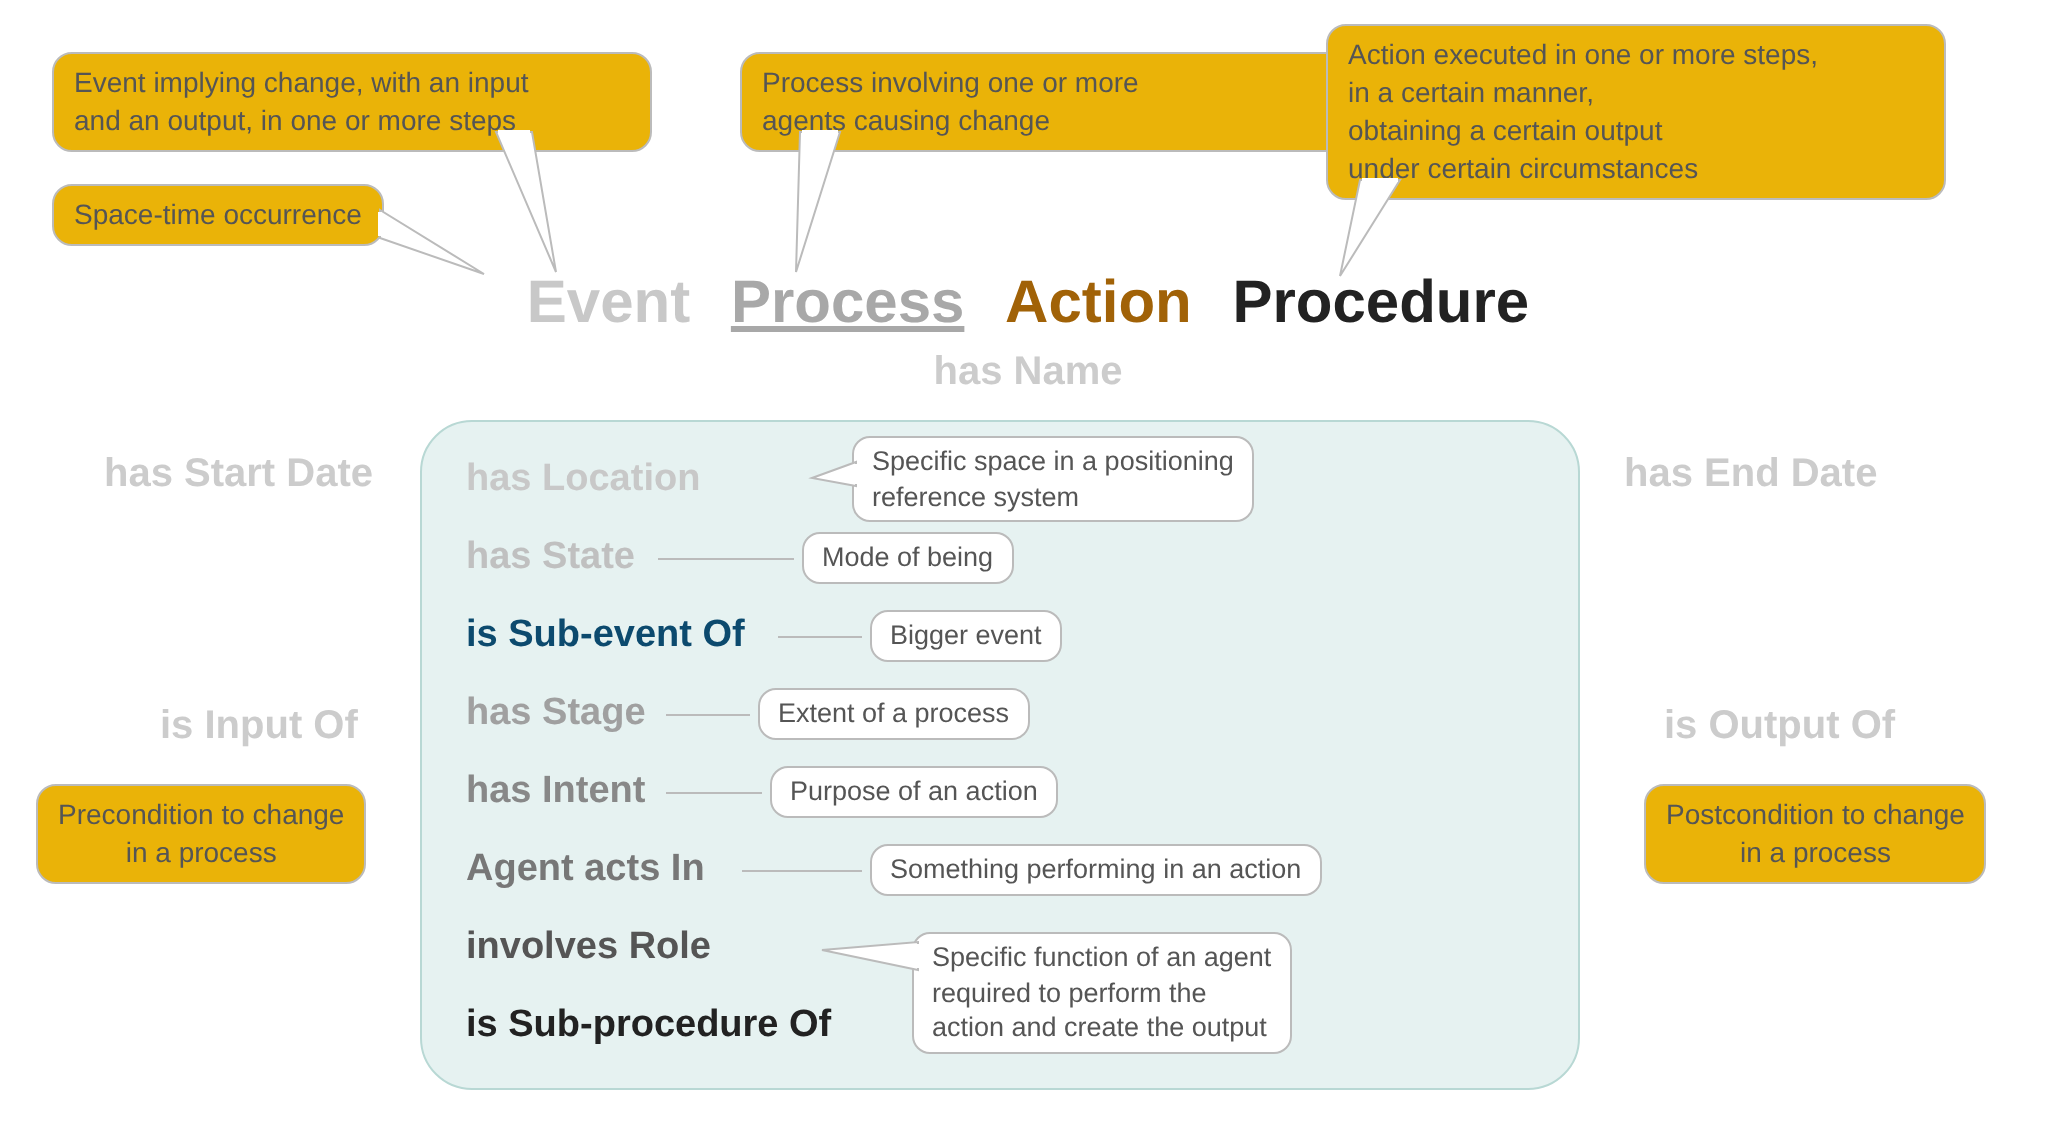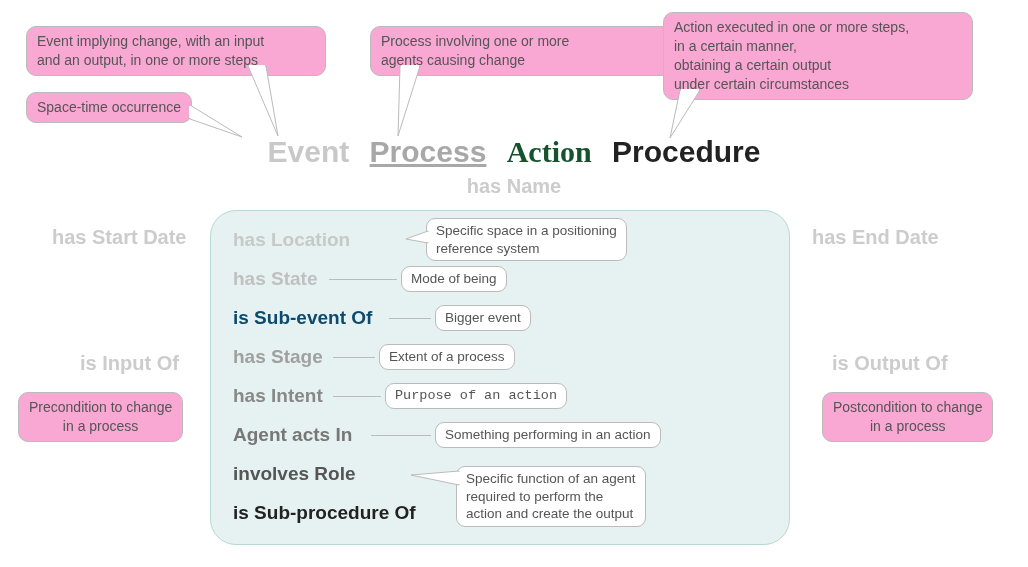--- a/index.html
+++ b/index.html
@@ -6,41 +6,41 @@
     body { 
       font-family: Arial, Helvetica, sans-serif; 
       width: 1028px; 
       height: 567px; 
       position: relative; 
       background: #fff;
       overflow: hidden;
     }
     .bubble {
       position: absolute;
-      background: #f9a8d4;
+      background: #eab308;
       border: 1px solid #bbb;
       border-radius: 10px;
       padding: 5px 10px;
       font-size: 14px;
       color: #555;
       line-height: 1.35;
     }
     .title-row { 
       position: absolute;
       top: 135px;
       left: 0;
       width: 100%;
       text-align: center;
       font-size: 30px;
       font-weight: bold;
     }
     .title-row span { margin: 0 6px; }
     .t-event { color: #c8c8c8; }
     .t-process { color: #a8a8a8; text-decoration: underline; }
-    .t-action { color: #14532d; font-family: Liberation Serif, serif; }
+    .t-action { color: #a16207; }
     .t-procedure { color: #222; }
     .has-name {
       position: absolute;
       top: 175px;
       left: 0;
       width: 100%;
       text-align: center;
       color: #ccc;
       font-weight: bold;
       font-size: 20px;
@@ -161,21 +161,21 @@
   <div class="connector" style="left:118px; top:68px; width:68px;"></div>
   <div class="pill" style="left:190px; top:55px;"><span>Mode of being</span></div>
 
   <div class="connector" style="left:178px; top:107px; width:42px;"></div>
   <div class="pill" style="left:224px; top:94px;"><span>Bigger event</span></div>
 
   <div class="connector" style="left:122px; top:146px; width:42px;"></div>
   <div class="pill" style="left:168px; top:133px;"><span>Extent of a process</span></div>
 
   <div class="connector" style="left:122px; top:185px; width:48px;"></div>
-  <div class="pill" style="left:174px; top:172px;font-family:Liberation Mono, monospace;"><span>Purpose of an action</span></div>
+  <div class="pill" style="left:174px; top:172px;"><span>Purpose of an action</span></div>
 
   <div class="connector" style="left:160px; top:224px; width:60px;"></div>
   <div class="pill" style="left:224px; top:211px;"><span>Something performing in an action</span></div>
 
   <div class="pill" style="left:245px; top:255px;"><span>Specific function of an agent<br>required to perform the<br>action and create the output</span></div>
   <svg class="tail-svg" style="left:200px; top:258px;" width="48" height="18">
       <path d="M48,2 L48,16 L0,6 Z" fill="#fff" stroke="#bbb"></path>
       <path d="M48,3 L48,15" stroke="#fff" stroke-width="2"></path>
     </svg>
 </div>

